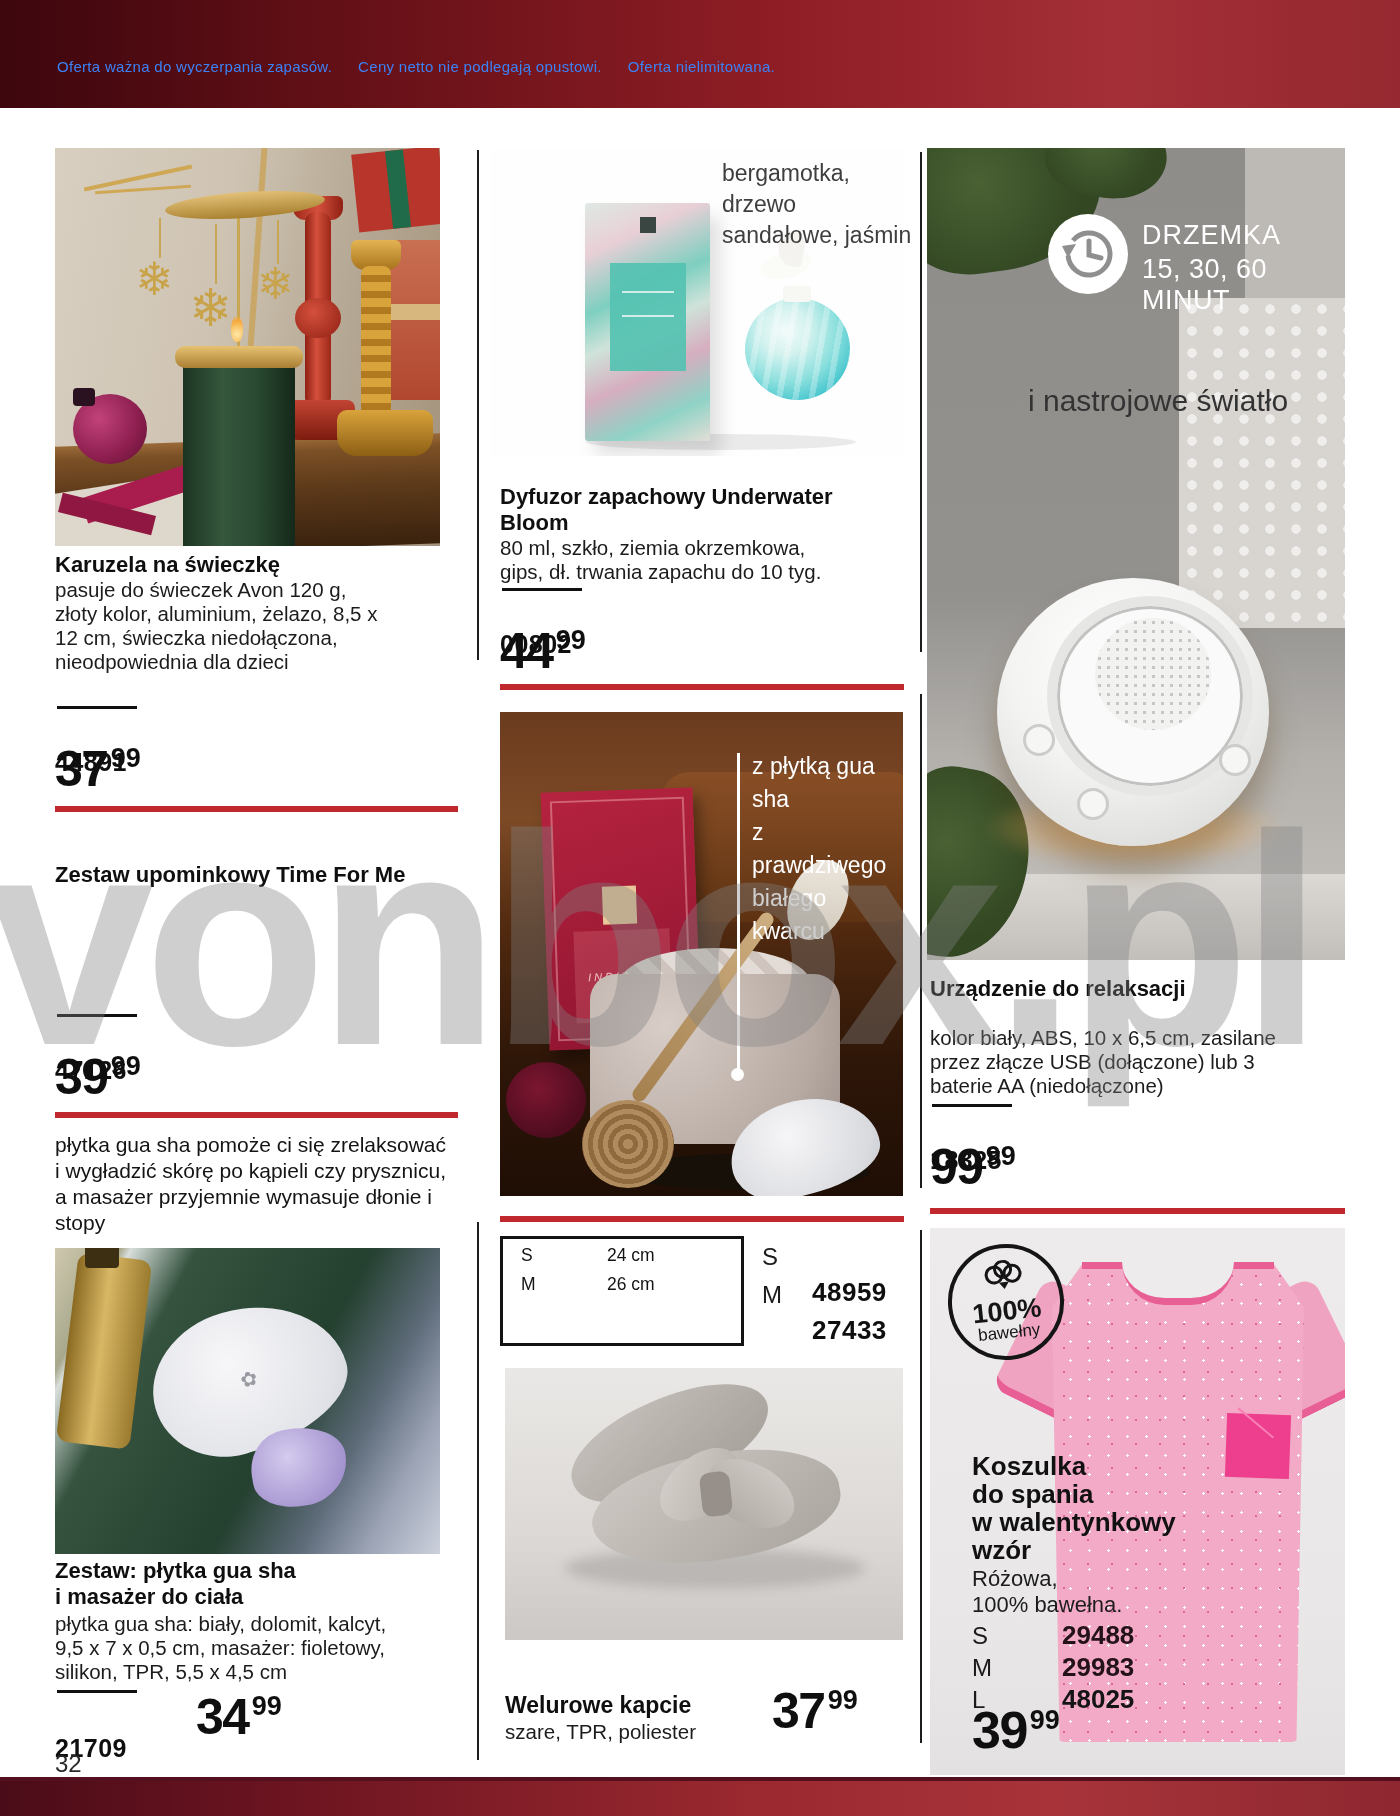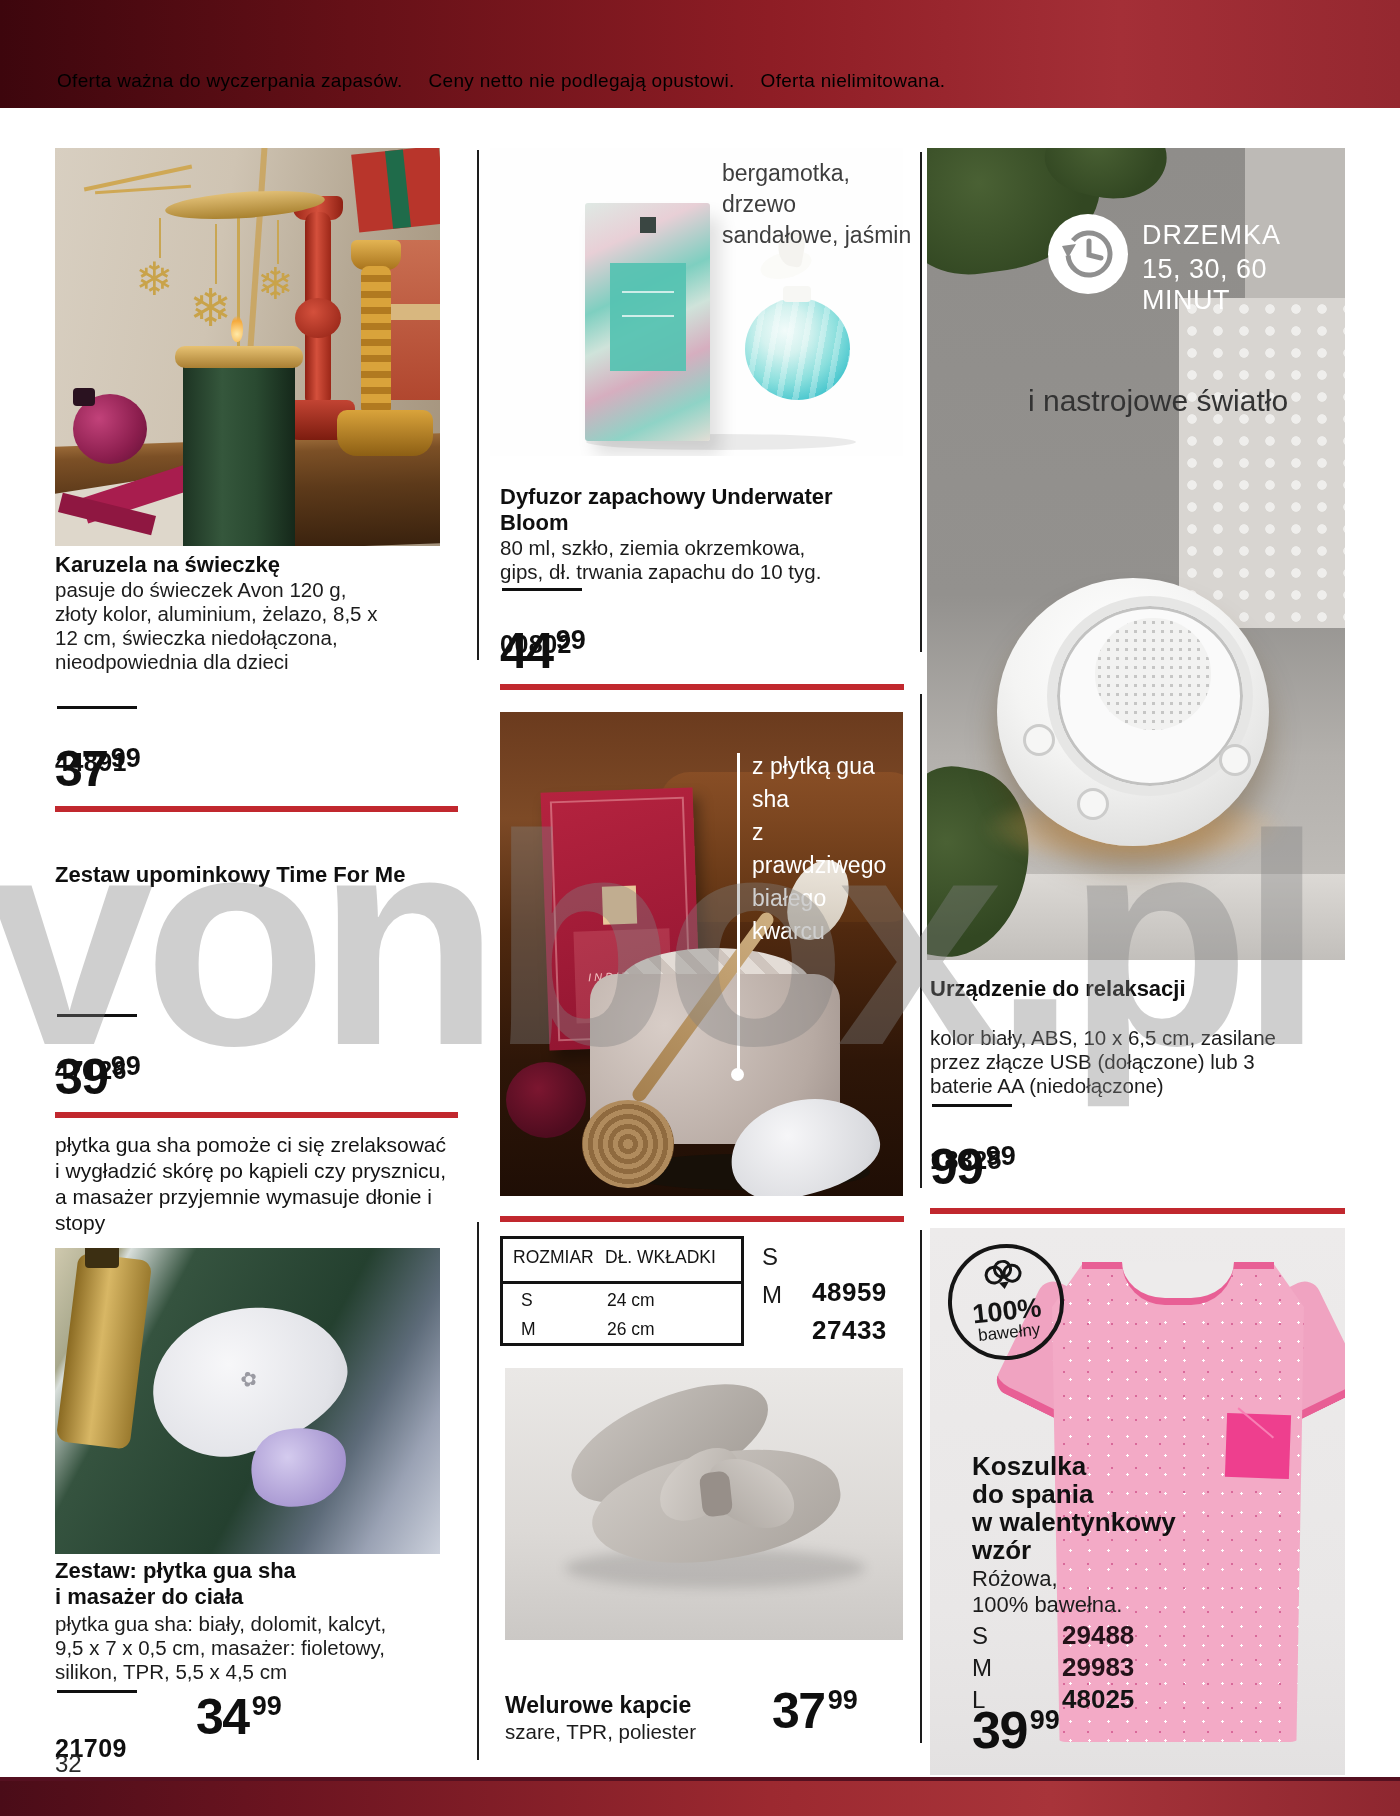--- a/index.html
+++ b/index.html
@@ -2,21 +2,21 @@
 <html><head>
 <meta charset="utf-8">
 <style>
   html,body{margin:0;padding:0;background:#777;}
   .page{position:relative;width:1400px;height:1816px;background:#ffffff;overflow:hidden;
         font-family:"Liberation Sans","DejaVu Sans",sans-serif;color:#161616;}
   .abs{position:absolute;}
   
   .top-banner{left:0;top:0;width:1400px;height:108px;
     background:linear-gradient(90deg,#3d060d 0%,#651017 25%,#8e1d25 55%,#a42f37 80%,#952830 100%);}
-  .top-banner-text{left:57px;top:70px;font-size:19px;letter-spacing:.3px;color:#000000;}
+  .top-banner-text{left:57px;top:58px;font-size:15px;letter-spacing:.3px;color:#3b82f6;}
   .top-banner-text span{margin-right:26px;}
   .bottom-bar{left:0;top:1777px;width:1400px;height:39px;border-top:4px solid #551020;
     background:linear-gradient(90deg,#4a0c18 0%,#6b1420 20%,#9c2930 55%,#a8343a 75%,#8e2730 100%);}
   
   .title{font-weight:700;font-size:22px;line-height:26px;color:#0f0f0f;}
   .desc{font-size:20.5px;line-height:24px;color:#1c1c1c;width:390px;}
   .code-rule{width:80px;height:3px;background:#101010;}
   .code{font-weight:700;font-size:25px;letter-spacing:.5px;color:#0f0f0f;margin-top:36px;}
   .price{font-weight:700;color:#0f0f0f;white-space:nowrap;}
   .price .pi{font-size:50px;letter-spacing:-1.5px;}
@@ -346,24 +346,20 @@
     <div class="abs ind-overlay-text">
       <div>z płytką gua sha</div>
       <div>z prawdziwego</div>
       <div>białego kwarcu</div>
     </div>
   </div>
 
   <div class="abs divider" style="left:500px;top:1216px;width:404px"></div>
 
   <div class="abs size-table z10">
-    <div class="st-head">
-      <span>ROZMIAR</span>
-      <span>DŁ. WKŁADKI</span>
-    </div>
     <div class="st-row">
       <span>S</span>
       <span>24 cm</span>
     </div>
     <div class="st-row">
       <span>M</span>
       <span>26 cm</span>
     </div>
   </div>
   <div class="abs code-size z10" style="left:762px;top:1243px">S</div>

